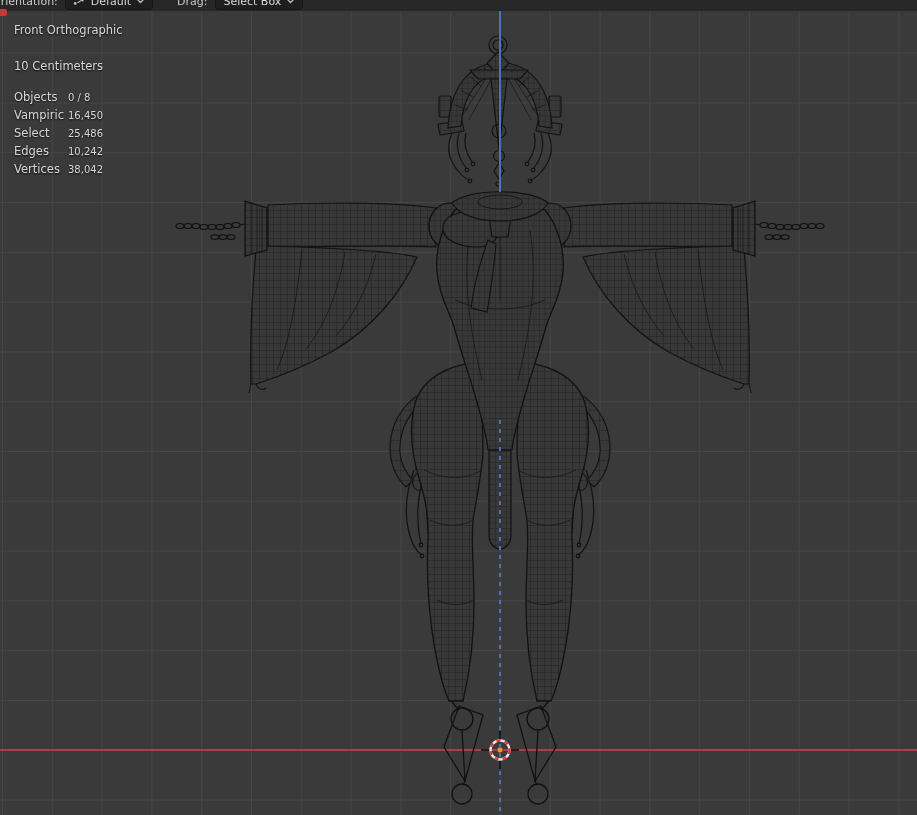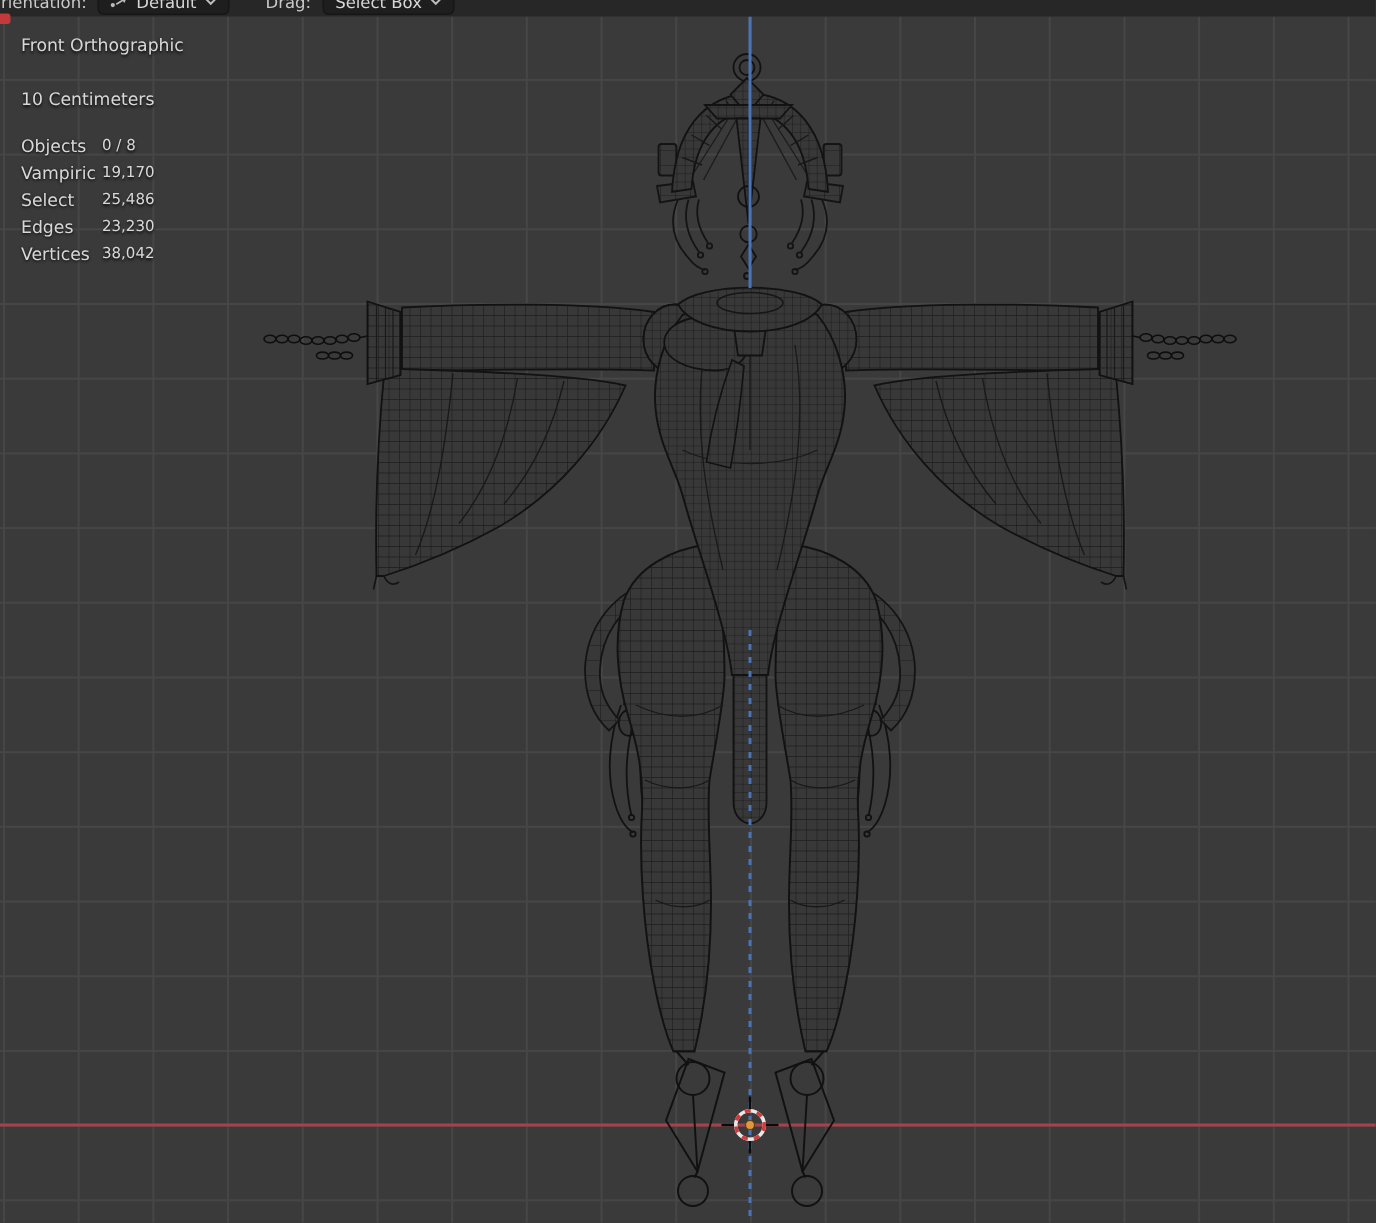--- a/index.html
+++ b/index.html
@@ -236,28 +236,28 @@
   <div class="ov ov-view">Front Orthographic</div>
   <div class="ov ov-scale">10 Centimeters</div>
 
   <div class="stats">
     <div class="stat-row">
       <span class="stat-label">Objects</span>
       <span class="stat-value">0 / 8</span>
     </div>
     <div class="stat-row">
       <span class="stat-label">Vampiric</span>
-      <span class="stat-value">19,170</span>
+      <span class="stat-value">16,450</span>
     </div>
     <div class="stat-row">
       <span class="stat-label">Select</span>
       <span class="stat-value">25,486</span>
     </div>
     <div class="stat-row">
       <span class="stat-label">Edges</span>
-      <span class="stat-value">23,230</span>
+      <span class="stat-value">10,242</span>
     </div>
     <div class="stat-row">
       <span class="stat-label">Vertices</span>
       <span class="stat-value">38,042</span>
     </div>
   </div>
 </div>
 
 </body></html>

